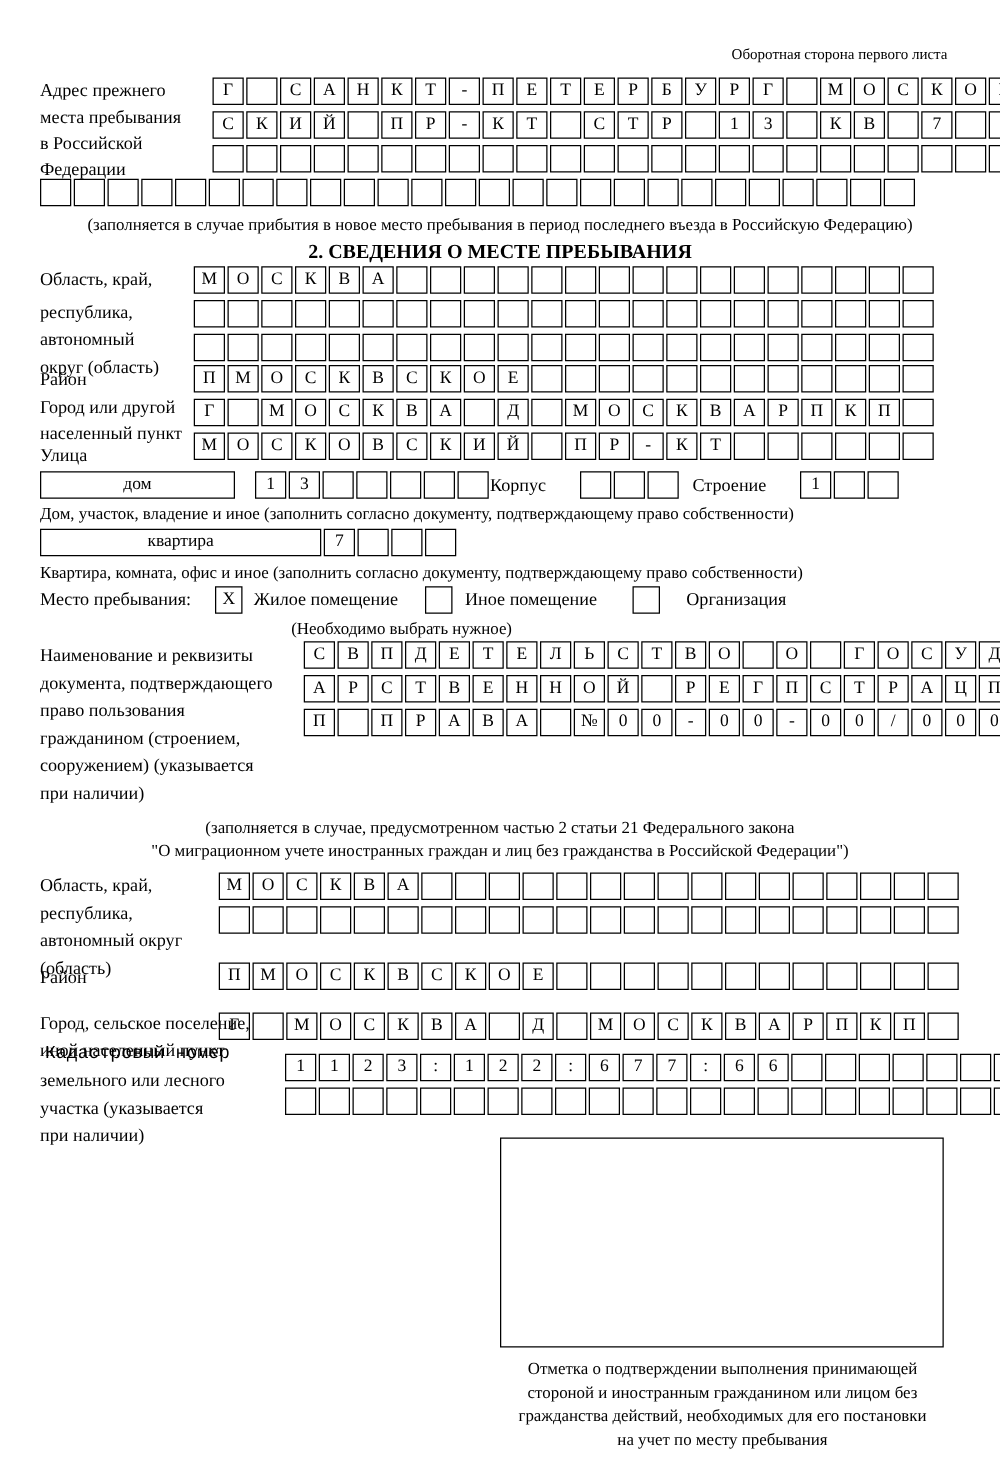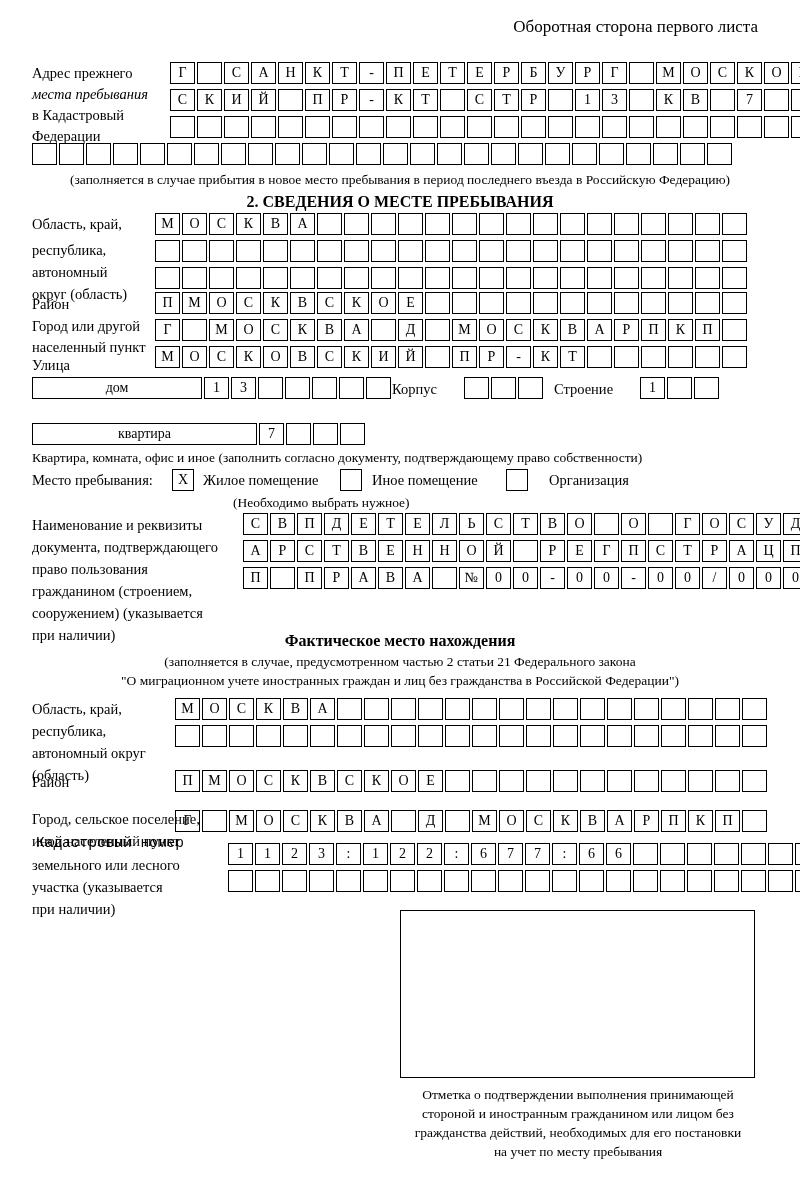--- a/index.html
+++ b/index.html
@@ -17,23 +17,23 @@
   }
   .page {
     position: relative;
     width: 800px;
     height: 1180px;
     box-sizing: border-box;
     padding: 0;
   }
   .hdr-right {
     position: absolute;
-    top: 17px;
+    top: 36px;
     right: 42px;
-    font-size: 17px;
+    font-size: 12px;
     white-space: nowrap;
   }
   .lbl {
     font-size: 14.5px;
     line-height: 21px;
     white-space: nowrap;
   }
   .lbl.small { font-size: 13.5px; }
   .bold-center {
     text-align: center;
@@ -98,22 +98,22 @@
   }
 </style>
 </head>
 <body>
 
 <div class="page">
 
   <div class="hdr-right">Оборотная сторона первого листа</div>
 
   <div class="abs lbl" style="left:32px; top:63px;">Адрес прежнего</div>
-  <div class="abs lbl" style="left:32px; top:84px;font-style:italic;">места пребывания</div>
-  <div class="abs lbl" style="left:32px; top:105px;">в Кадастровый</div>
+  <div class="abs lbl" style="left:32px; top:84px;">места пребывания</div>
+  <div class="abs lbl" style="left:32px; top:105px;">в Российской</div>
   <div class="abs lbl" style="left:32px; top:126px;">Федерации</div>
 
   <div class="cells" id="pa-row0" style="left:170px; top:62px;">
       <div class="cell">Г</div>
       <div class="cell blank"></div>
       <div class="cell">С</div>
       <div class="cell">А</div>
       <div class="cell">Н</div>
       <div class="cell">К</div>
       <div class="cell">Т</div>
@@ -370,21 +370,21 @@
       <div class="cell">К</div>
       <div class="cell">Т</div>
       <div class="cell blank"></div>
       <div class="cell blank"></div>
       <div class="cell blank"></div>
       <div class="cell blank"></div>
       <div class="cell blank"></div>
       <div class="cell blank"></div>
     </div>
 
-  <div class="boxline" style="left:32px; top:377px; width:170px;">дом</div>
+  <div class="boxline" style="left:32px; top:377px; width:156px;">дом</div>
   <div class="cells" id="s2-dom" style="left:204px; top:377px;">
       <div class="cell">1</div>
       <div class="cell">3</div>
       <div class="cell blank"></div>
       <div class="cell blank"></div>
       <div class="cell blank"></div>
       <div class="cell blank"></div>
       <div class="cell blank"></div>
     </div>
   <div class="abs lbl" style="left:392px; top:379px;">Корпус</div>
@@ -393,20 +393,21 @@
       <div class="cell blank"></div>
       <div class="cell blank"></div>
     </div>
   <div class="abs lbl" style="left:554px; top:379px;">Строение</div>
   <div class="cells" id="s2-stroenie" style="left:640px; top:377px;">
       <div class="cell">1</div>
       <div class="cell blank"></div>
       <div class="cell blank"></div>
     </div>
 
+  <div class="abs lbl small" style="left:32px; top:400px;">Дом, участок, владение и иное (заполнить согласно документу, подтверждающему право собственности)</div>
 
   <div class="boxline" style="left:32px; top:423px; width:225px;">квартира</div>
   <div class="cells" id="s2-flat" style="left:259px; top:423px;">
       <div class="cell">7</div>
       <div class="cell blank"></div>
       <div class="cell blank"></div>
       <div class="cell blank"></div>
     </div>
   <div class="abs lbl small" style="left:32px; top:447px;">Квартира, комната, офис и иное (заполнить согласно документу, подтверждающему право собственности)</div>
 
@@ -495,21 +496,20 @@
       <div class="cell">0</div>
       <div class="cell">-</div>
       <div class="cell">0</div>
       <div class="cell">0</div>
       <div class="cell">/</div>
       <div class="cell">0</div>
       <div class="cell">0</div>
       <div class="cell">0</div>
     </div>
 
-  <div class="abs bold-center" style="left:0; top:632px; width:800px;">Фактическое место нахождения</div>
   <div class="abs note" style="left:0; top:654px; width:800px;">(заполняется в случае, предусмотренном частью 2 статьи 21 Федерального закона</div>
   <div class="abs note" style="left:0; top:673px; width:800px;">"О миграционном учете иностранных граждан и лиц без гражданства в Российской Федерации")</div>
 
   <div class="abs lbl" style="left:32px; top:699px;">Область, край,</div>
   <div class="abs lbl" style="left:32px; top:721px;">республика,</div>
   <div class="abs lbl" style="left:32px; top:743px;">автономный округ</div>
   <div class="abs lbl" style="left:32px; top:765px;">(область)</div>
 
   <div class="cells" id="sa-reg0" style="left:175px; top:698px;">
       <div class="cell">М</div>

